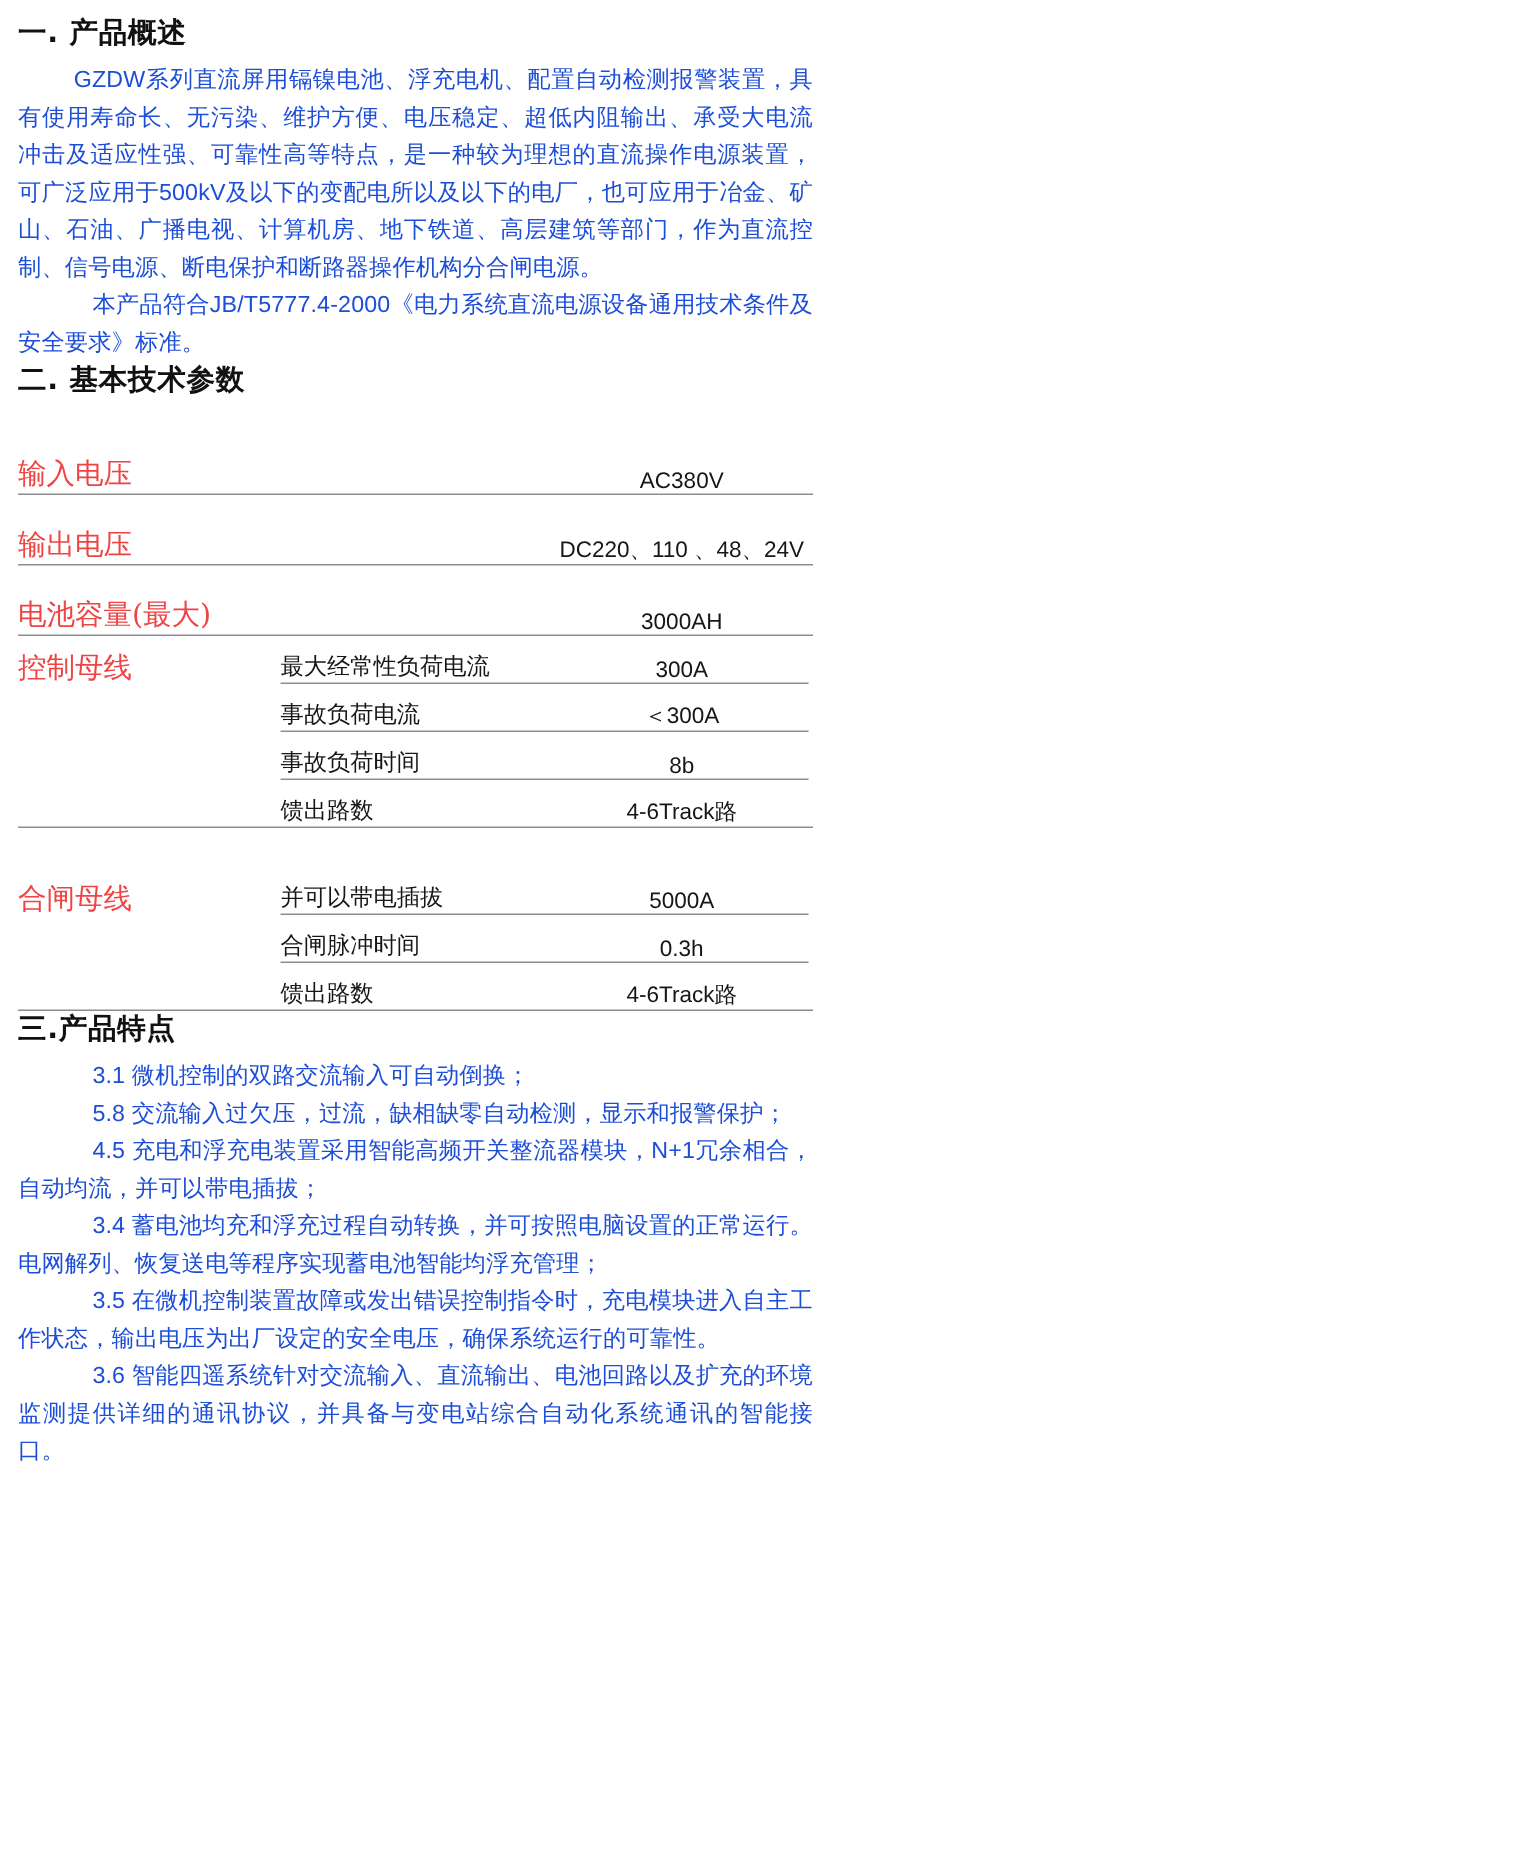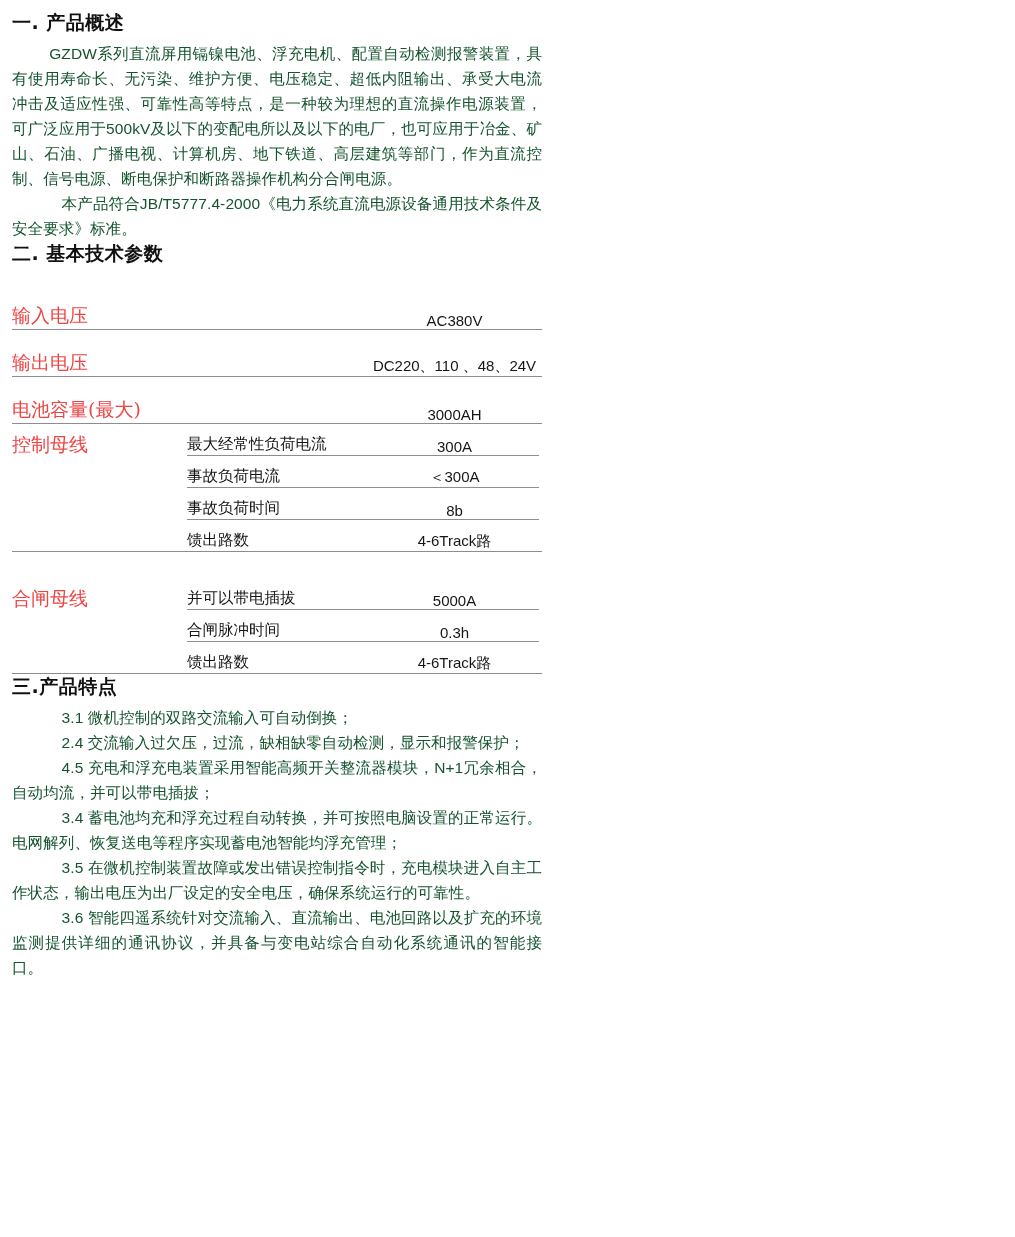--- a/index.html
+++ b/index.html
@@ -38,21 +38,21 @@
   .sec2-title { margin-top: 38px; }
   .sec3-title { margin-top: 40px; }
 
   p.body {
     font-size: 15.5px;
     line-height: 25px;
     margin: 0;
     text-align: justify;
     text-justify: inter-ideograph;
     letter-spacing: 0.1px;
-    color: #14532d;
+    color: #1d4ed8;
   }
   p.indent-2 { text-indent: 2.4em; }
   p.indent-3 { text-indent: 3.2em; }
   .para-gap { margin-top: 18px; }
   .para-gap-sm { margin-top: 13px; }
 
   
   table.spec {
     border-collapse: collapse;
     width: 530px;
@@ -221,21 +221,21 @@
             <div class="rule-full"></div>
           </td>
         </tr>
       </tbody>
     </table>
 
     <h2 class="section sec3-title">三.产品特点</h2>
 
     <p class="body indent-3">3.1 微机控制的双路交流输入可自动倒换；</p>
 
-    <p class="body indent-3 para-gap-sm">2.4 交流输入过欠压，过流，缺相缺零自动检测，显示和报警保护；</p>
+    <p class="body indent-3 para-gap-sm">5.8 交流输入过欠压，过流，缺相缺零自动检测，显示和报警保护；</p>
 
     <p class="body indent-3 para-gap-sm">4.5 充电和浮充电装置采用智能高频开关整流器模块，N+1冗余相合，自动均流，并可以带电插拔；</p>
 
     <p class="body indent-3 para-gap-sm">3.4 蓄电池均充和浮充过程自动转换，并可按照电脑设置的正常运行。电网解列、恢复送电等程序实现蓄电池智能均浮充管理；</p>
 
     <p class="body indent-3 para-gap-sm">3.5 在微机控制装置故障或发出错误控制指令时，充电模块进入自主工作状态，输出电压为出厂设定的安全电压，确保系统运行的可靠性。</p>
 
     <p class="body indent-3 para-gap-sm">3.6 智能四遥系统针对交流输入、直流输出、电池回路以及扩充的环境监测提供详细的通讯协议，并具备与变电站综合自动化系统通讯的智能接口。</p>
 
   </div>

